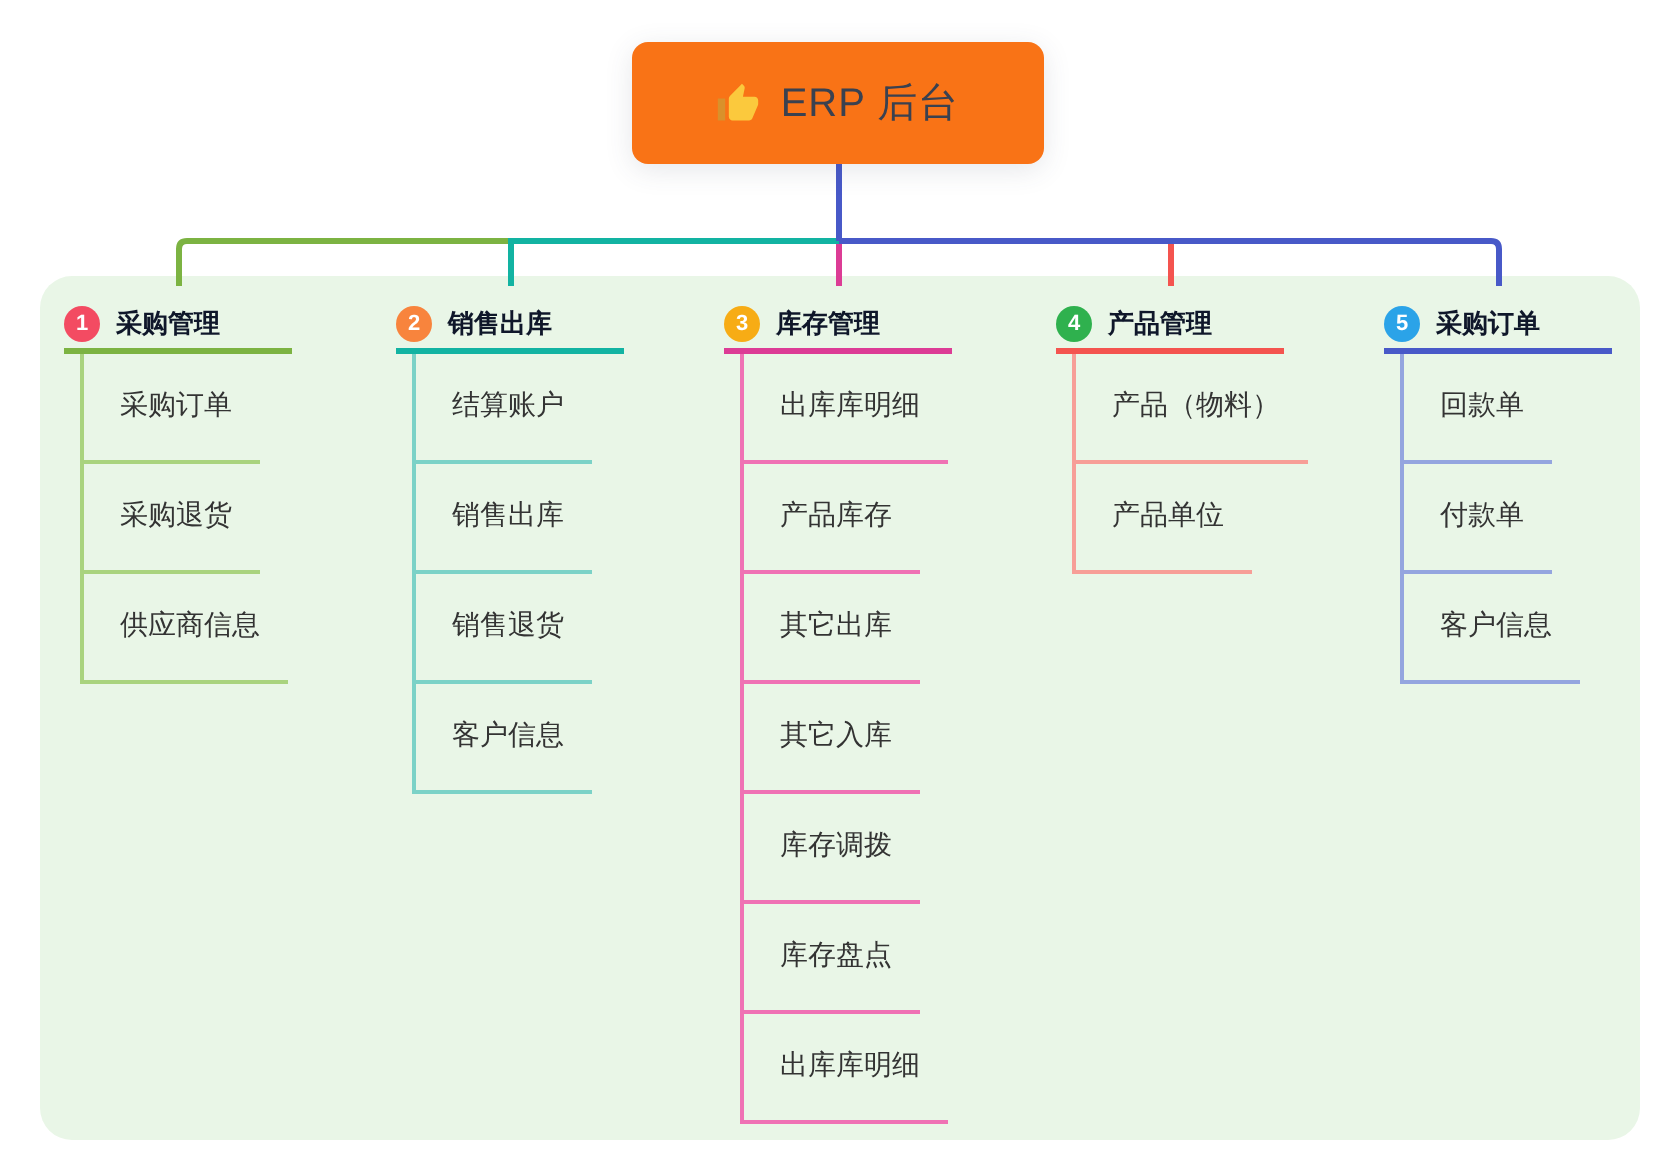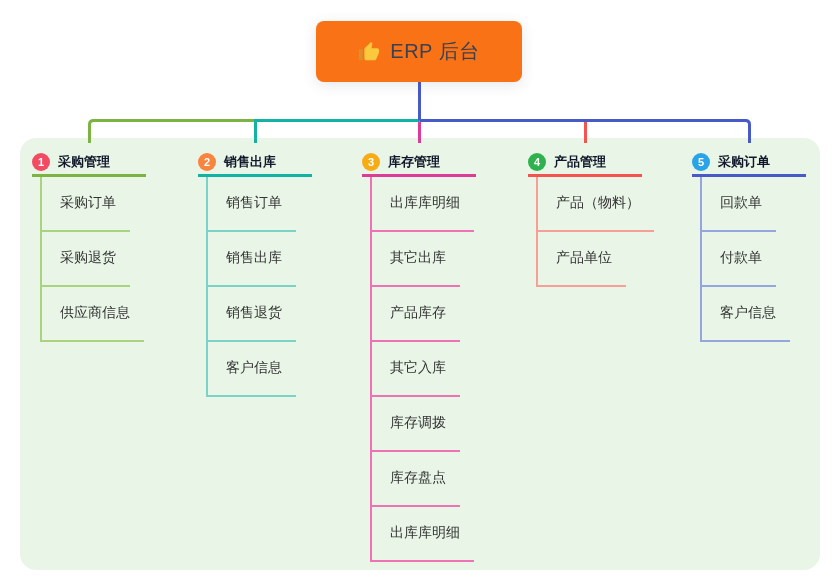--- a/index.html
+++ b/index.html
@@ -90,21 +90,21 @@
     </div>
   </div>
 
   <div class="branch b2" style="--c: #12B3A2; --cl: #7BD2C7;">
     <div class="branch-header">
       <span class="badge" style="--badge: #F8843D;">2</span>
       <span class="branch-label">销售出库</span>
     </div>
     <div class="children">
       <div class="child">
-          <span>销售订单</span>
+          <span>结算账户</span>
         </div>
       <div class="child">
           <span>销售出库</span>
         </div>
       <div class="child">
           <span>销售退货</span>
         </div>
       <div class="child">
           <span>客户信息</span>
         </div>
@@ -114,24 +114,24 @@
   <div class="branch b3" style="--c: #DC3C95; --cl: #EF72B4;">
     <div class="branch-header">
       <span class="badge" style="--badge: #F7AC15;">3</span>
       <span class="branch-label">库存管理</span>
     </div>
     <div class="children">
       <div class="child">
           <span>出库库明细</span>
         </div>
       <div class="child">
-          <span>其它出库</span>
+          <span>产品库存</span>
         </div>
       <div class="child">
-          <span>产品库存</span>
+          <span>其它出库</span>
         </div>
       <div class="child">
           <span>其它入库</span>
         </div>
       <div class="child">
           <span>库存调拨</span>
         </div>
       <div class="child">
           <span>库存盘点</span>
         </div>

